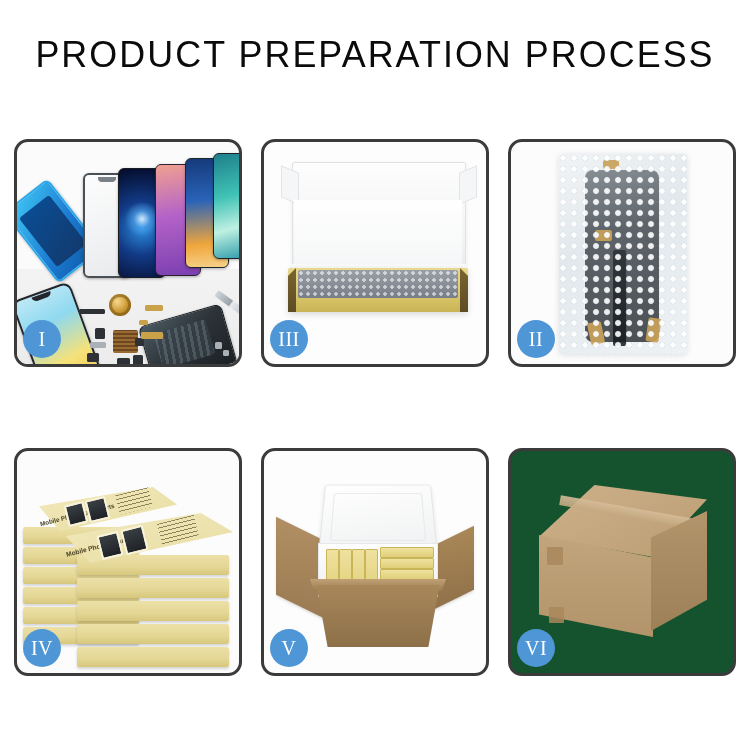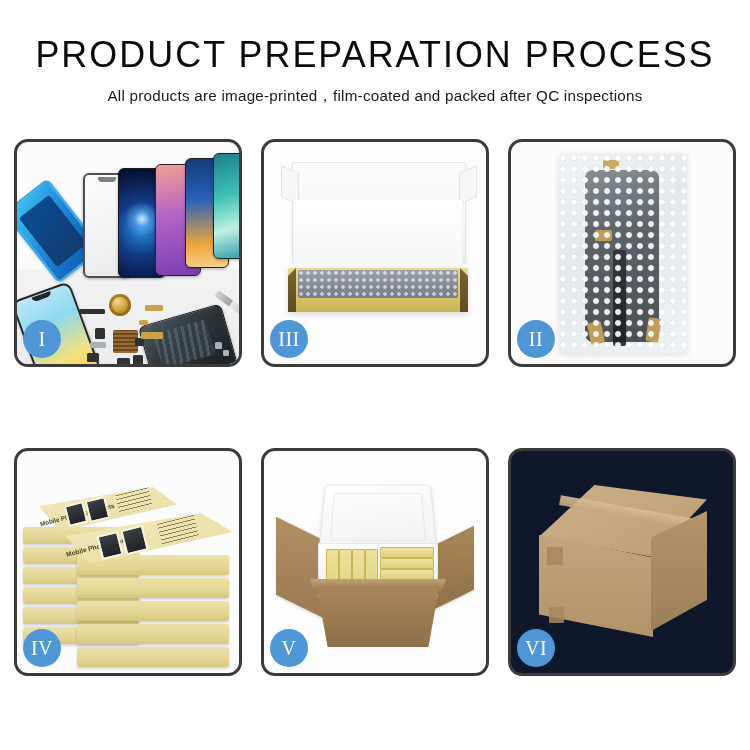--- a/index.html
+++ b/index.html
@@ -348,21 +348,21 @@
     clip-path: polygon(6% 0, 94% 0, 86% 100%, 14% 100%);
     box-shadow: 0 2px 4px rgba(0,0,0,.2);
   }
   .v-rim {
     position:absolute; left:40px; top:128px; width:148px; height:12px;
     background: linear-gradient(180deg,#c0a174,#9c7c52);
     clip-path: polygon(4% 0, 96% 0, 93% 100%, 7% 100%);
   }
 
   
-  .p6 { background: #0f172a; }
+  .p6 { background: #14532d; }
   .c6-top {
     position:absolute; left:28px; top:34px; width:168px; height:72px;
     background: linear-gradient(150deg,#cdb189 0%,#bb9d73 100%);
     clip-path: polygon(33% 0, 100% 20%, 68% 100%, 0 72%);
   }
   .c6-seam {
     position:absolute; left:48px; top:56px; width:136px; height:10px;
     background: linear-gradient(180deg,#d6bd99,#c3a87f);
     transform: rotate(10deg);
     opacity:.9;
@@ -380,21 +380,20 @@
   }
   .c6-tab {
     position:absolute; background:#a9875c; opacity:.85; border-radius:1px;
   }
 </style>
 </head>
 <body>
 
 <div class="header">
   <h1 class="main-title">PRODUCT PREPARATION PROCESS</h1>
-  <p class="sub-title">All products are image-printed，film-coated and packed after QC inspections</p>
 </div>
 
 <div class="grid">
 
   <div class="panel p1">
     <div class="panel-art">
       <div class="floor"></div>
       <div class="ph ph-a"></div>
       <div class="ph ph-b"></div>
       <div class="ph ph-c"></div>

